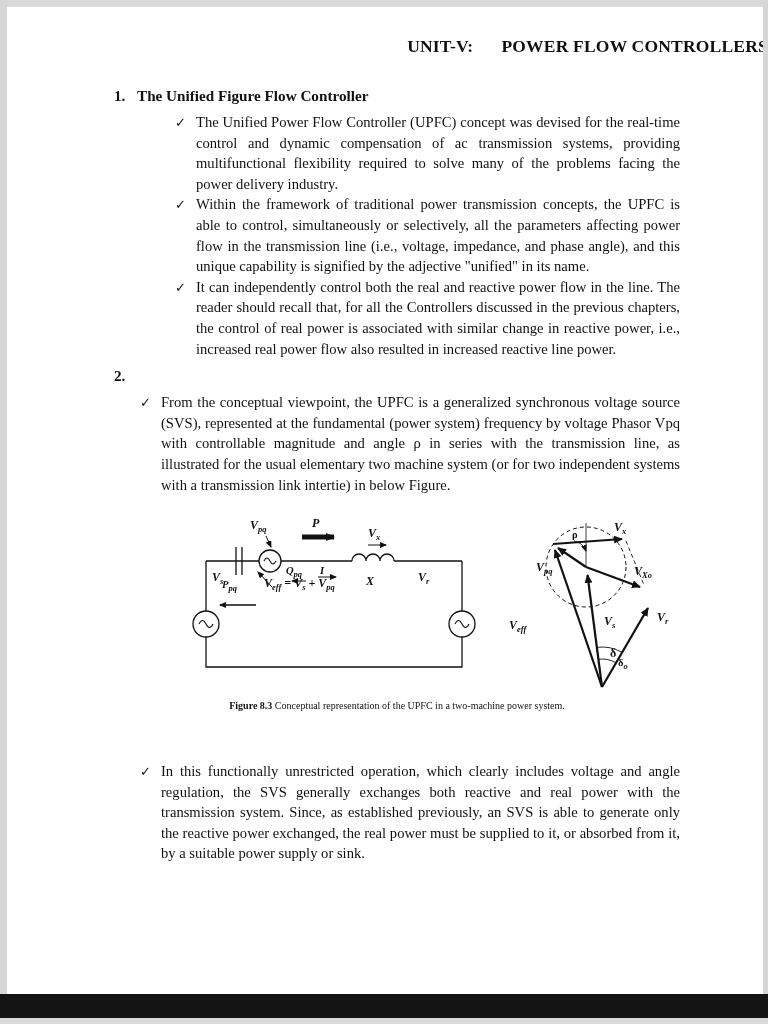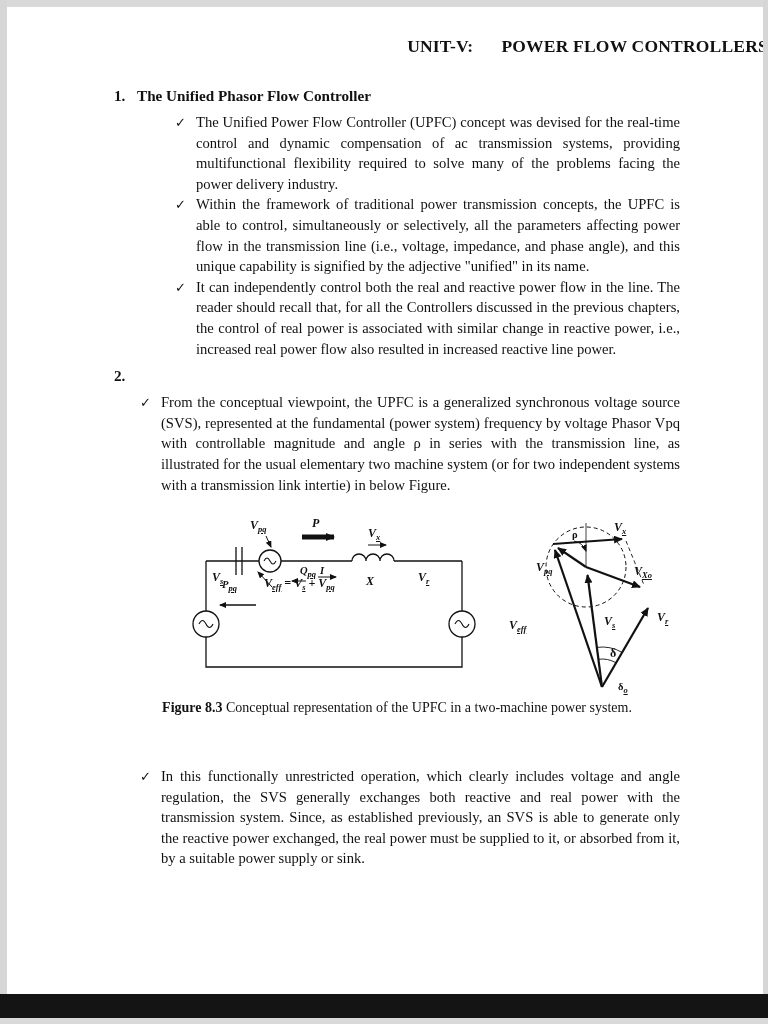--- a/index.html
+++ b/index.html
@@ -31,44 +31,44 @@
   .indent-b { margin-left:26px; }
   .mt6 { margin-top:6px; }
   .mt50 { margin-top:50px; }
 
   .figure-wrap { position:relative; width:520px; height:185px; margin:14px 0 0 56px; }
   .figure-wrap svg { position:absolute; left:0; top:0; }
   .flabel {
     position:absolute; font-weight:bold; font-style:italic;
     font-size:12px; line-height:12px; white-space:nowrap;
   }
-  .flabel sub { font-size:8.5px; font-style:italic;text-decoration:underline; }
+  .flabel sub { font-size:8.5px; font-style:italic; }
   .flabel.small { font-size:10.5px; }
   .flabel.greek { font-style:normal; }
 
-  .caption { margin-top:6px; text-align:center; font-size:14px; }
+  .caption { margin-top:6px; text-align:center; font-size:10px; }
   .caption .cap-label { font-weight:bold; }
 </style>
 </head>
 <body>
 
 <div class="screen">
   <div class="edge-top"></div>
   <div class="edge-left"></div>
   <div class="edge-right"></div>
 
   <div class="doc-title">
     <span>UNIT-V:</span><span class="t-gap"></span><span>POWER FLOW CONTROLLERS</span>
   </div>
 
   <div class="content">
 
     <div class="sec-heading">
       <span class="num">1.</span>
-      <span>The Unified Phasor Flow Controller</span>
+      <span>The Unified Figure Flow Controller</span>
     </div>
 
     <div class="bullet indent-a mt6">
       <span class="check">✓</span>
       <span class="btext">The Unified Power Flow Controller (UPFC) concept was devised for the real-time control and dynamic compensation of ac transmission systems, providing multifunctional flexibility required to solve many of the problems facing the power delivery industry.</span>
     </div>
     <div class="bullet indent-a">
       <span class="check">✓</span>
       <span class="btext">Within the framework of traditional power transmission concepts, the UPFC is able to control, simultaneously or selectively, all the parameters affecting power flow in the transmission line (i.e., voltage, impedance, and phase angle), and this unique capability is signified by the adjective "unified" in its name.</span>
     </div>
@@ -154,37 +154,37 @@
 
           <path d="M428.3,150.3 A28,28 0 0 1 446.1,153.8" stroke-width="0.9"></path>
           <path d="M426.7,138.4 A40,40 0 0 1 452.1,143.4" stroke-width="0.9"></path>
           <path d="M404,32 A16,16 0 0 1 416,42" stroke-width="0.9" marker-end="url(#ah)"></path>
         </g>
       </svg>
 
       <span class="flabel" style="left:80px; top:10px"><span>V</span><sub>pq</sub></span>
       <span class="flabel" style="left:142px; top:8px"><span>P</span></span>
       <span class="flabel" style="left:198px; top:18px"><span>V</span><sub>x</sub></span>
-      <span class="flabel small" style="left:130px; top:56px"><span>Q</span><sub>pq</sub></span>
+      <span class="flabel small" style="left:116px; top:56px"><span>Q</span><sub>pq</sub></span>
       <span class="flabel small" style="left:150px; top:56px"><span>I</span></span>
       <span class="flabel" style="left:42px; top:62px"><span>V</span><sub>s</sub></span>
       <span class="flabel" style="left:94px; top:68px"><span>V</span><sub>eff</sub><span> = V</span><sub>s</sub><span> + V</span><sub>pq</sub></span>
       <span class="flabel small" style="left:52px; top:70px"><span>P</span><sub>pq</sub></span>
       <span class="flabel" style="left:196px; top:66px"><span>X</span></span>
       <span class="flabel" style="left:248px; top:62px"><span>V</span><sub>r</sub></span>
 
       <span class="flabel greek small" style="left:402px; top:20px"><span>ρ</span></span>
       <span class="flabel" style="left:444px; top:12px"><span>V</span><sub>x</sub></span>
       <span class="flabel" style="left:366px; top:52px"><span>V</span><sub>pq</sub></span>
       <span class="flabel" style="left:464px; top:56px"><span>V</span><sub>Xo</sub></span>
       <span class="flabel" style="left:339px; top:110px"><span>V</span><sub>eff</sub></span>
       <span class="flabel" style="left:434px; top:106px"><span>V</span><sub>s</sub></span>
       <span class="flabel" style="left:487px; top:102px"><span>V</span><sub>r</sub></span>
       <span class="flabel greek" style="left:440px; top:138px"><span>δ</span></span>
-      <span class="flabel greek small" style="left:448px; top:172px"><span>δ</span><sub>o</sub></span>
+      <span class="flabel greek small" style="left:448px; top:148px"><span>δ</span><sub>o</sub></span>
     </div>
 
     <div class="caption">
       <span class="cap-label">Figure 8.3</span><span> Conceptual representation of the UPFC in a two-machine power system.</span>
     </div>
 
     <div class="bullet indent-b mt50">
       <span class="check">✓</span>
       <span class="btext">In this functionally unrestricted operation, which clearly includes voltage and angle regulation, the SVS generally exchanges both reactive and real power with the transmission system. Since, as established previously, an SVS is able to generate only the reactive power exchanged, the real power must be supplied to it, or absorbed from it, by a suitable power supply or sink.</span>
     </div>

